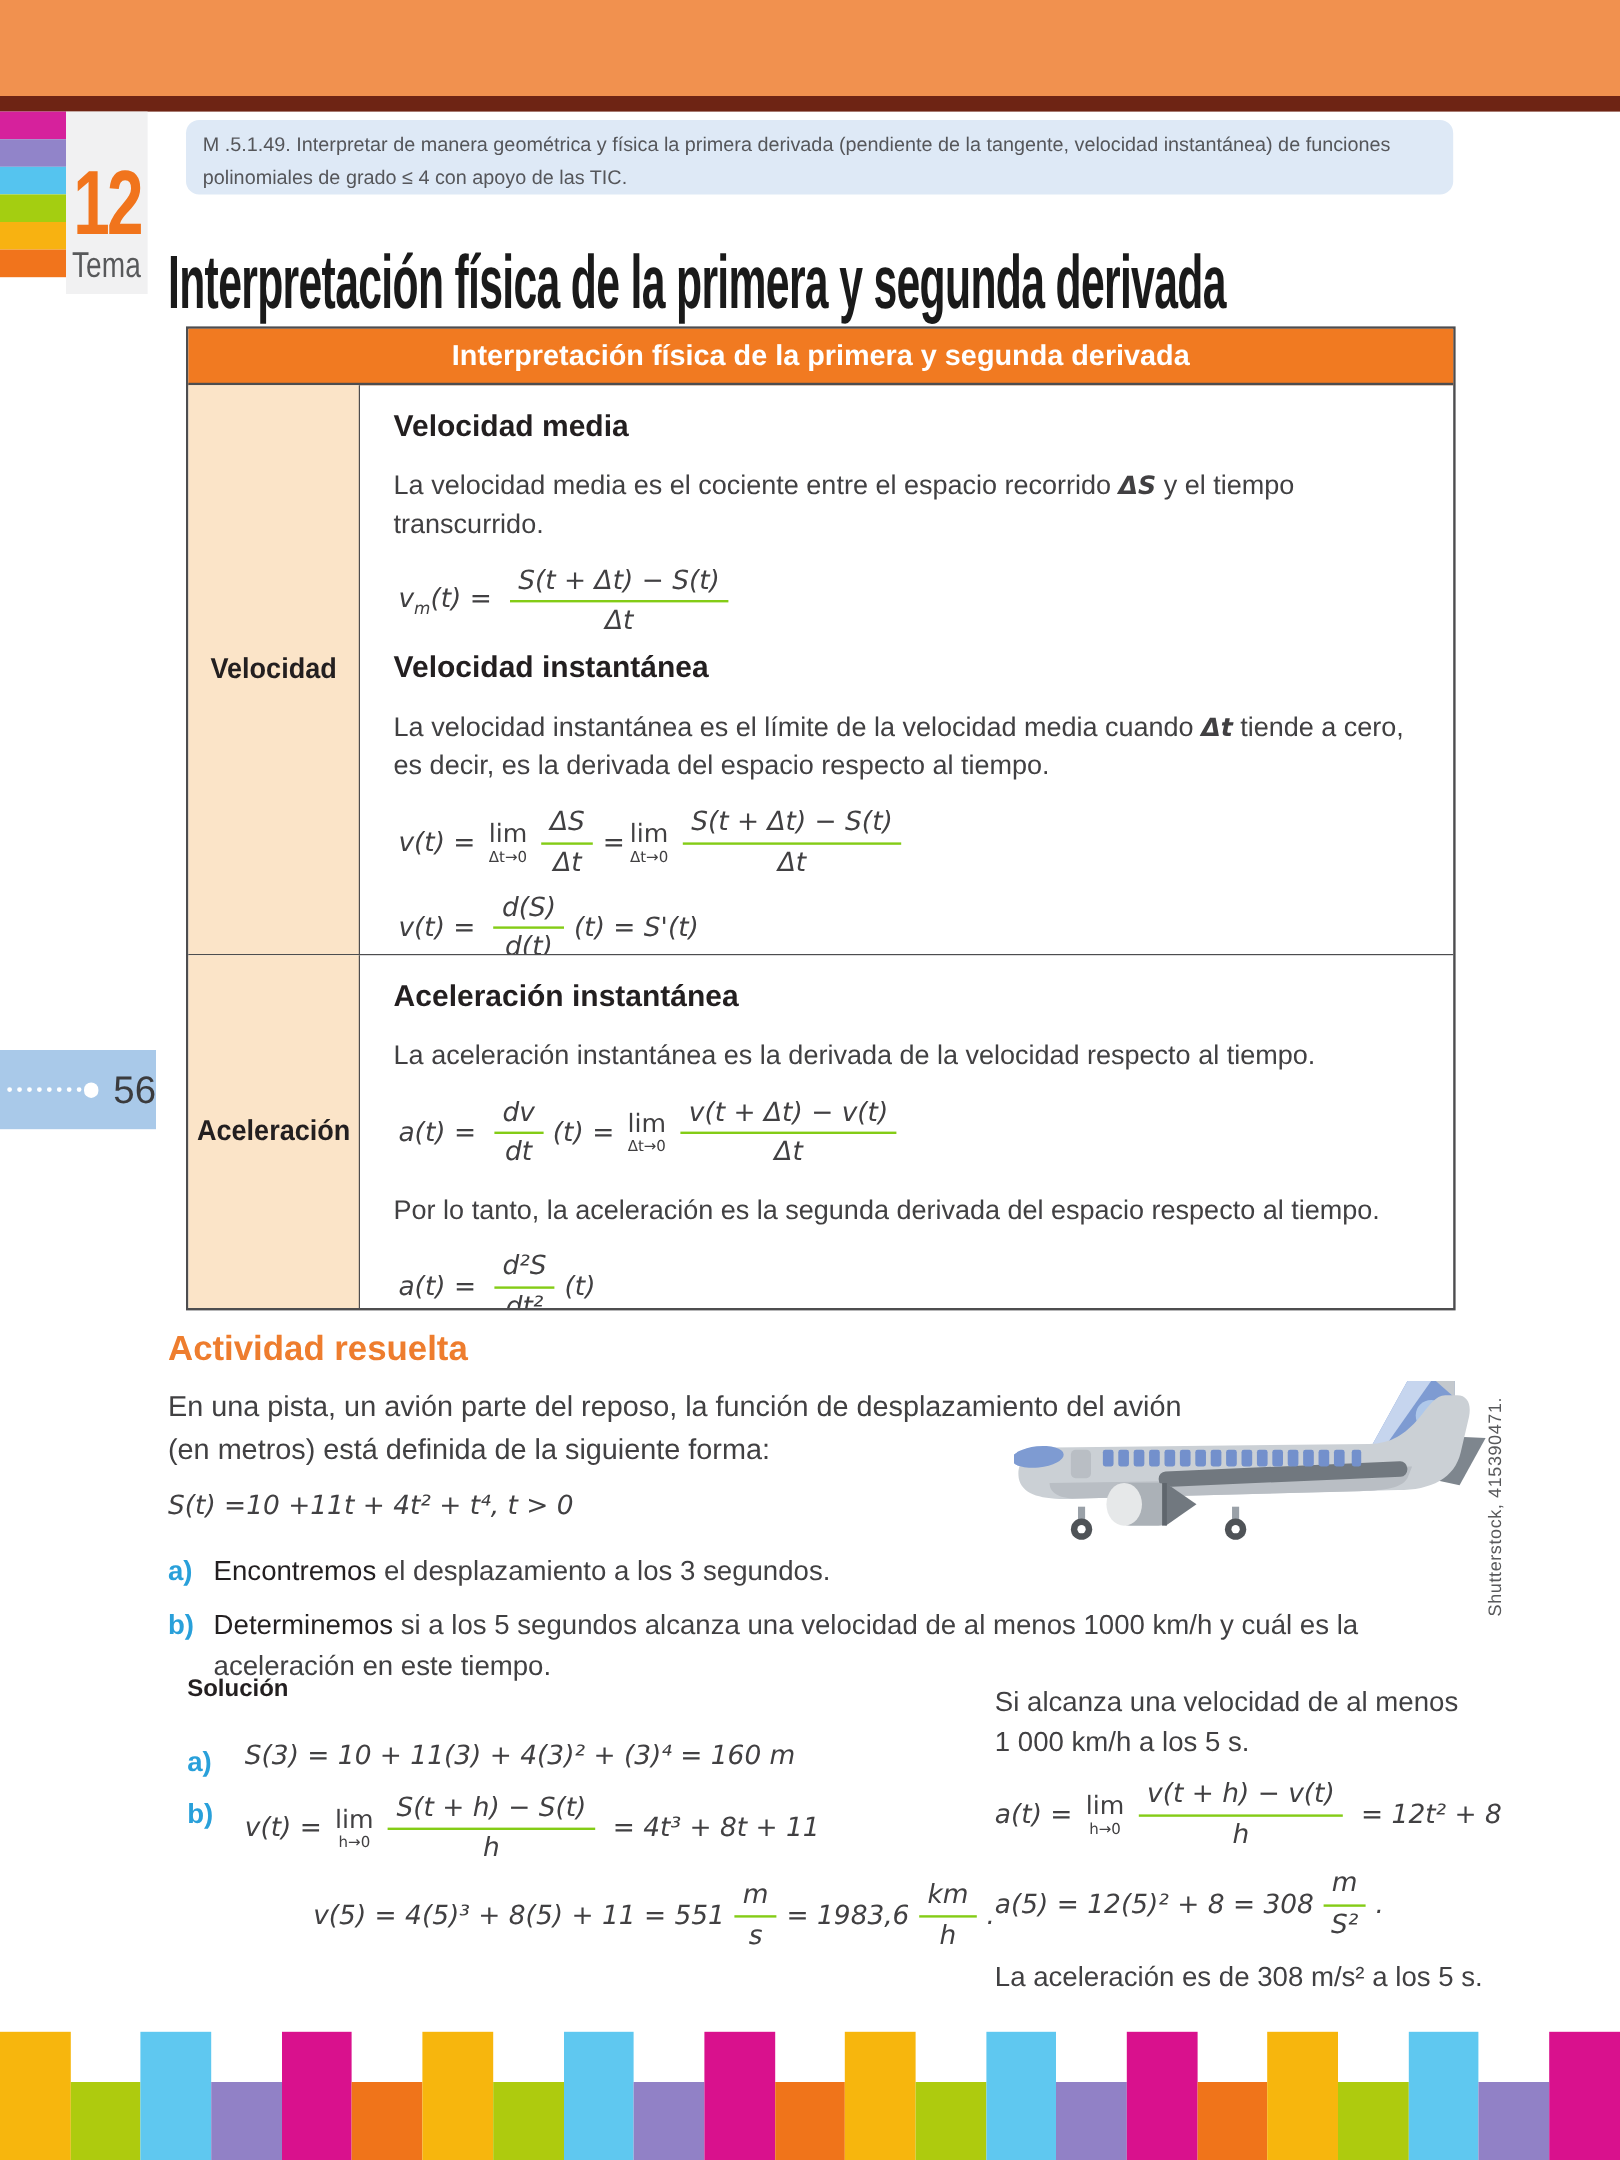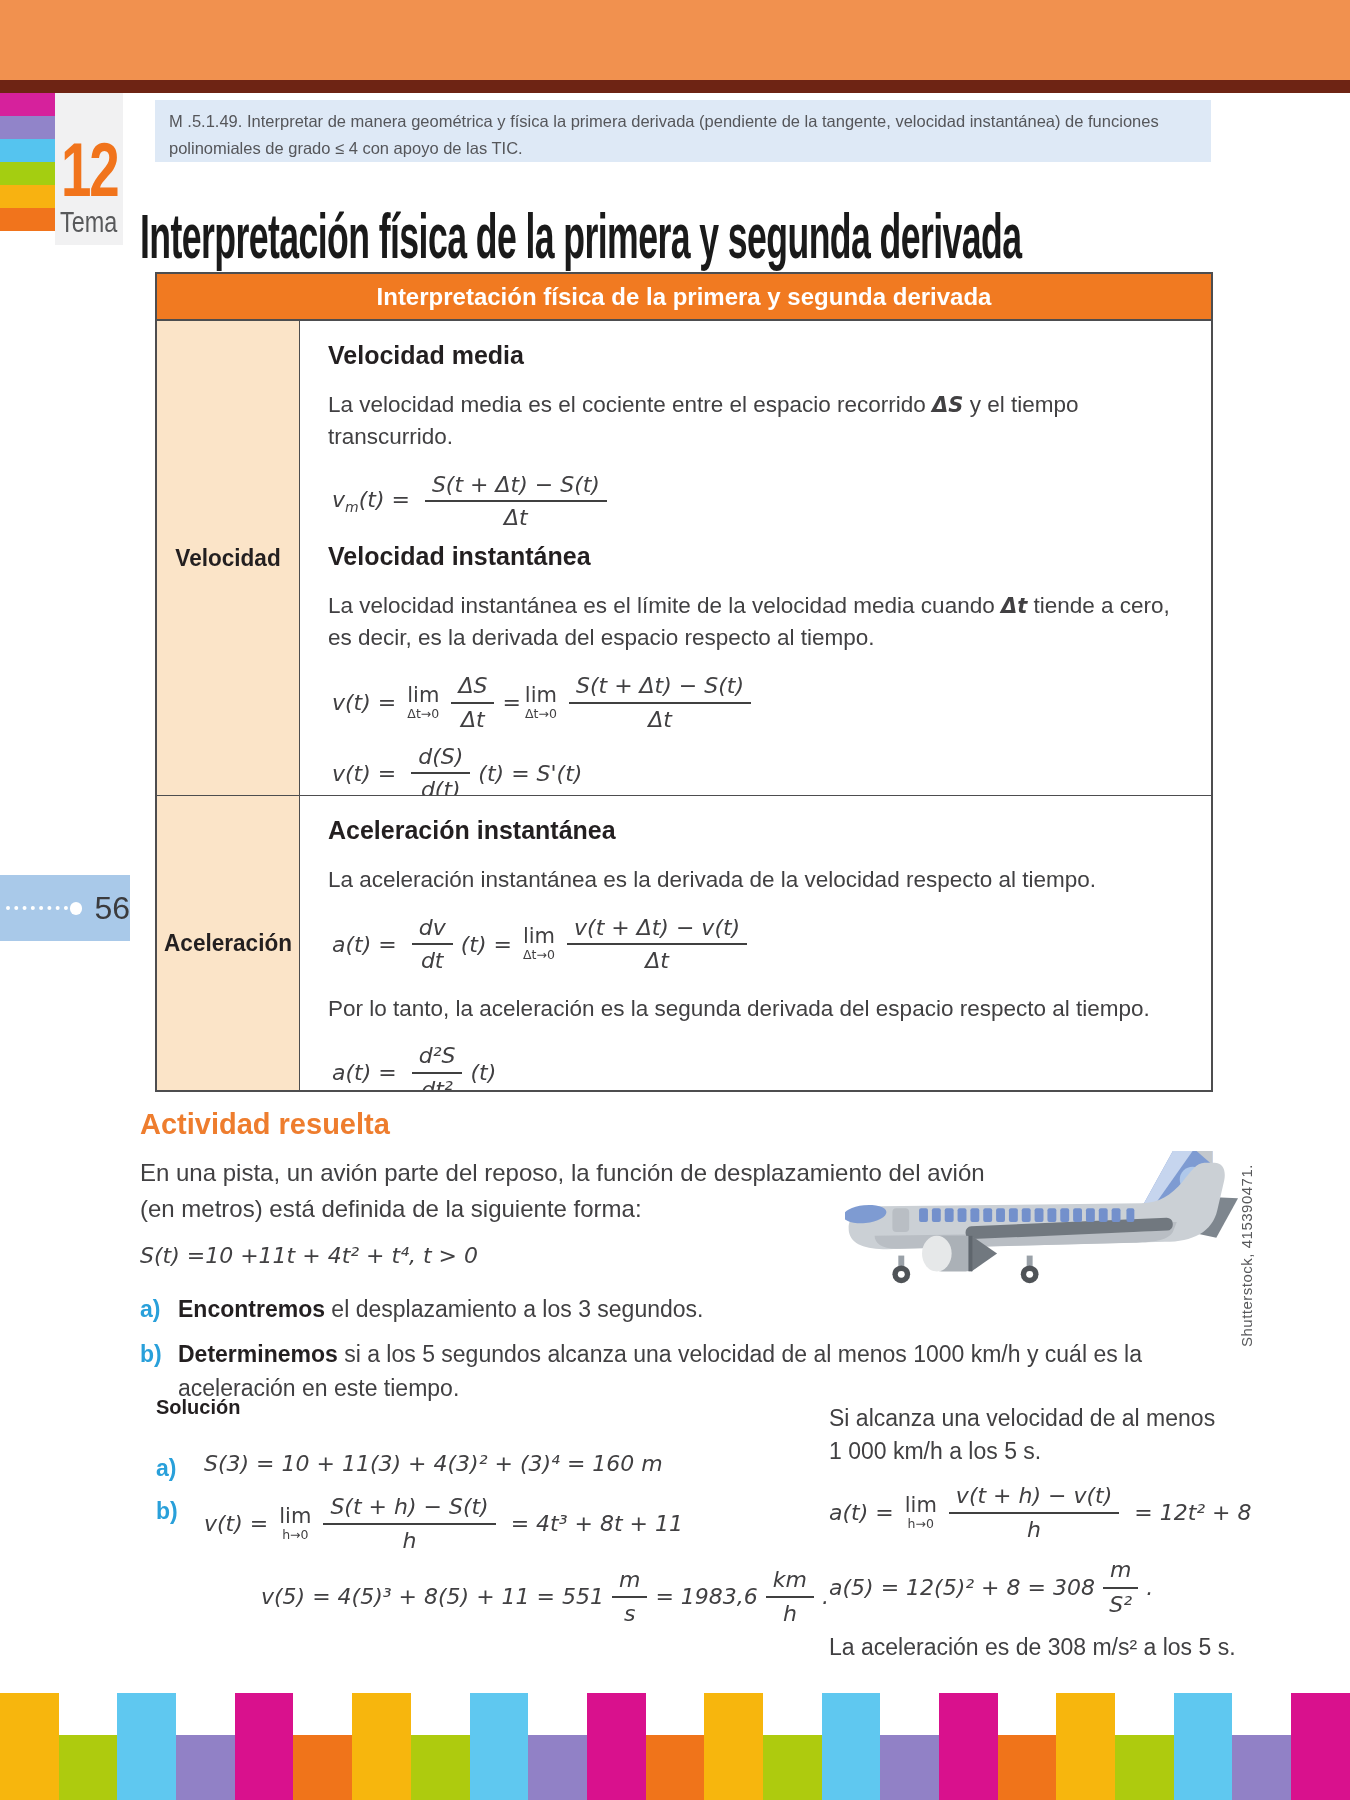--- a/index.html
+++ b/index.html
@@ -13,21 +13,21 @@
   
   .tema-squares{position:absolute;left:0;top:93px;width:55px;}
   .tema-square{width:55px;height:23px;}
   .tema-box{position:absolute;left:55px;top:93px;width:68px;height:152px;background:#F1F1F2;
     display:flex;flex-direction:column;align-items:center;justify-content:flex-end;padding-bottom:6px;box-sizing:border-box;}
   .tema-number{font-size:76px;font-weight:700;color:#F1741C;line-height:0.85;
     transform:scaleX(0.72);transform-origin:center bottom;letter-spacing:-3px;}
   .tema-label{font-size:30px;color:#58595B;transform:scaleX(0.78);transform-origin:center bottom;margin-top:2px;}
   
   .standard-box{position:absolute;left:155px;top:100px;width:1056px;height:62px;background:#DEE9F6;
-    box-sizing:border-box;padding:8px 14px;font-size:16.5px;line-height:1.65;color:#55565A;}
+    box-sizing:border-box;padding:8px 14px;font-size:16.5px;line-height:1.65;color:#55565A;border-radius:11px;}
   
   .page-title{position:absolute;left:140px;top:163px;font-size:63px;font-weight:700;color:#1A1A1A;
     white-space:nowrap;transform:scaleX(0.565);transform-origin:left top;letter-spacing:-1px;line-height:1.0;}
   
   .concept-table{position:absolute;left:155px;top:272px;width:1058px;border:2px solid #4D4D4F;box-sizing:border-box;background:#fff;}
   .table-header{height:45px;background:#F17A21;color:#ffffff;font-weight:700;font-size:24px;
     display:flex;align-items:center;justify-content:center;border-bottom:2px solid #4D4D4F;
     transform-origin:center;letter-spacing:0;}
   .table-row{display:flex;}
   .table-row + .table-row{border-top:1.5px solid #4D4D4F;}
@@ -39,41 +39,41 @@
   .row-aceleracion .row-content{height:294px;}
   .cell-h{font-size:25px;font-weight:700;color:#231F20;margin:8px 0 6px 0;}
   .cell-p{font-size:22.5px;color:#414042;line-height:1.42;margin:19px 0;}
   .dterm{font-family:"DejaVu Sans",sans-serif;font-weight:700;font-style:italic;font-size:21px;}
   .sit{font-style:italic;font-family:"DejaVu Sans",sans-serif;}
   
   .formula{display:flex;align-items:center;font-family:"DejaVu Sans",sans-serif;font-style:italic;
     font-size:22px;color:#414042;margin:12px 0 12px 4px;line-height:1.15;}
   .fpart{white-space:pre;}
   .frac{display:inline-flex;flex-direction:column;align-items:center;margin:0 8px;}
-  .frac .num{padding:0 7px 3px;border-bottom:2px solid #404040;white-space:pre;}
+  .frac .num{padding:0 7px 3px;border-bottom:2px solid #84cc16;white-space:pre;}
   .frac .den{padding-top:3px;white-space:pre;}
   .lim{display:inline-flex;flex-direction:column;align-items:center;margin:0 4px;}
   .lim .limword{font-style:normal;font-size:21px;line-height:1;}
   .lim .limsub{font-style:normal;font-size:12.5px;line-height:1.2;}
   sub.fsub{font-size:14px;}
   
   .page-badge{position:absolute;left:0;top:875px;width:130px;height:66px;background:#A9C9E9;
     display:flex;align-items:center;}
   .badge-dots{width:62px;border-top:4px dotted #ffffff;margin-left:6px;}
   .badge-dot{width:13px;height:13px;border-radius:50%;background:#ffffff;margin-left:2px;}
   .badge-num{font-size:32px;color:#3B3B3D;margin-left:12px;}
   
   .activity{position:absolute;left:140px;top:1108px;width:1085px;}
   .activity-heading{font-size:29px;font-weight:700;color:#EE7D2E;margin:0 0 14px 0;}
   .activity-intro{font-size:24px;line-height:1.5;color:#414042;width:850px;margin:0 0 16px 0;}
   .activity-fn{font-family:"DejaVu Sans",sans-serif;font-style:italic;font-size:22px;color:#414042;margin:10px 0 24px 0;}
   .activity-item{display:flex;font-size:23px;line-height:1.5;margin:10px 0;}
   .item-label{flex:0 0 38px;color:#29A0DA;font-weight:700;}
   .item-body{flex:1;}
-  .item-bold{font-weight:700;color:#231F20;}
+  .item-bold{font-weight:400;color:#231F20;}
   
   .plane-wrap{position:absolute;left:845px;top:1148px;width:395px;height:148px;}
   .credit{position:absolute;left:1238px;top:1152px;height:195px;writing-mode:vertical-rl;
     transform:rotate(180deg);font-size:15px;color:#58595B;letter-spacing:0.5px;white-space:nowrap;}
   
   .solution{position:absolute;left:156px;top:1396px;width:1070px;display:flex;}
   .sol-left{flex:0 0 600px;}
   .sol-right{flex:1;padding-top:6px;}
   .sol-heading{font-size:20px;font-weight:700;color:#231F20;margin:0 0 32px 0;}
   .sol-row{display:flex;align-items:flex-start;margin:12px 0;}

